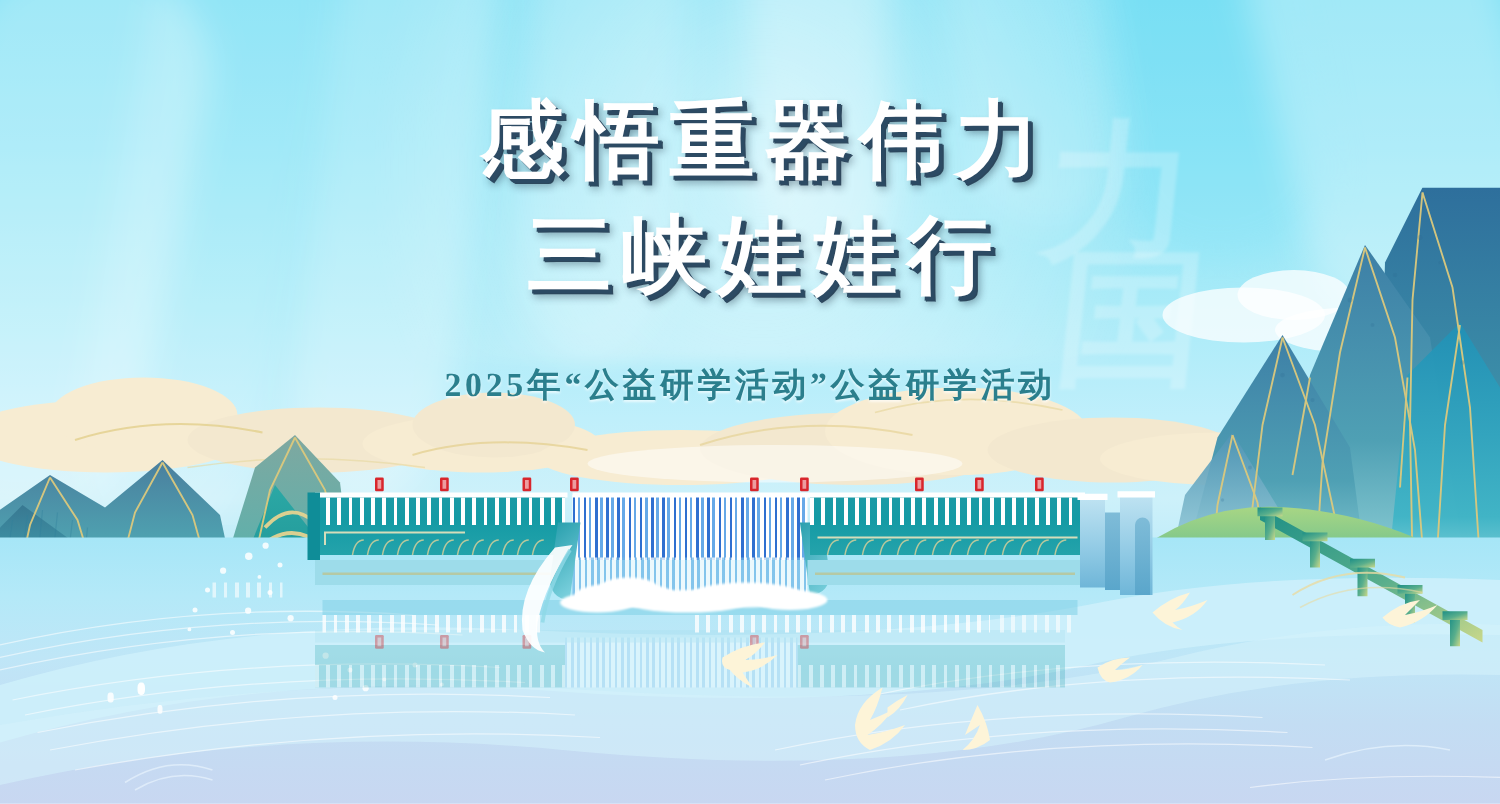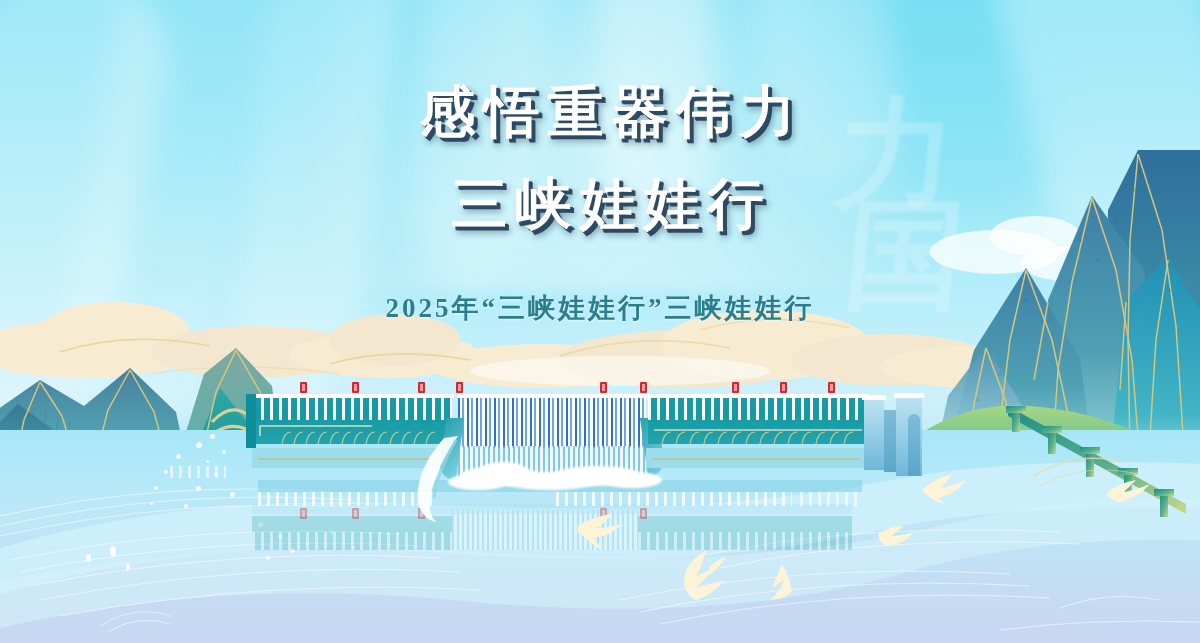--- a/index.html
+++ b/index.html
@@ -78,21 +78,21 @@
   .bird svg{display:block;}
 
   
   #viaduct{position:absolute;left:990px;top:400px;width:210px;height:130px;}
 
   
   #title-block{position:absolute;left:0;top:66px;width:1200px;text-align:center;z-index:40;}
   .tline{
     font-family:"Liberation Sans",sans-serif;
     font-weight:700;color:#ffffff;
-    font-size:56px;line-height:92px;
+    font-size:68px;line-height:92px;
     letter-spacing:8px;
     text-shadow:
       3px 3px 0 #2c4a63,
       4px 4px 0 rgba(28,52,74,.85),
       5px 6px 7px rgba(18,40,60,.45);
     white-space:nowrap;
     padding-left:23px;
   }
   #subtitle{
     position:absolute;left:0;top:290px;width:1200px;text-align:center;z-index:40;
@@ -515,15 +515,15 @@
   <svg width="130" height="60" style="position:absolute;left:1030px;top:446px;">
     <path d="M4 30 q40 -26 90 -14" stroke="#e8dba2" stroke-width="1.6" fill="none" opacity=".8"></path>
     <path d="M10 40 q44 -24 98 -12" stroke="#e8dba2" stroke-width="1.2" fill="none" opacity=".6"></path>
   </svg>
 
   <div id="title-block">
     <div class="tline">感悟重器伟力</div>
     <div class="tline">三峡娃娃行</div>
   </div>
 
-  <div id="subtitle">2025年“三峡娃娃行”三峡娃娃行</div>
+  <div id="subtitle">2025年“公益研学活动”公益研学活动</div>
 
 </div>
 
 </body></html>

